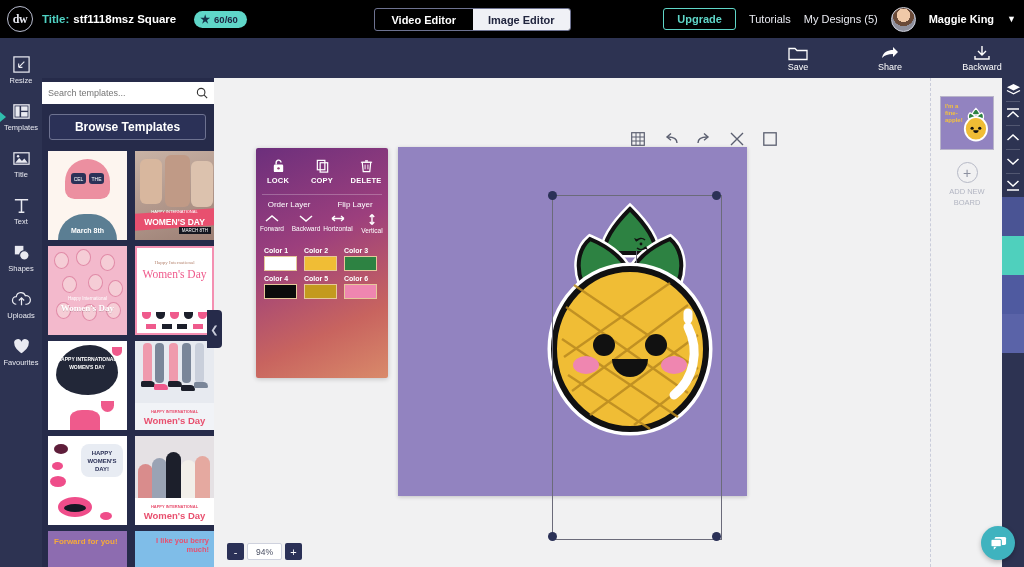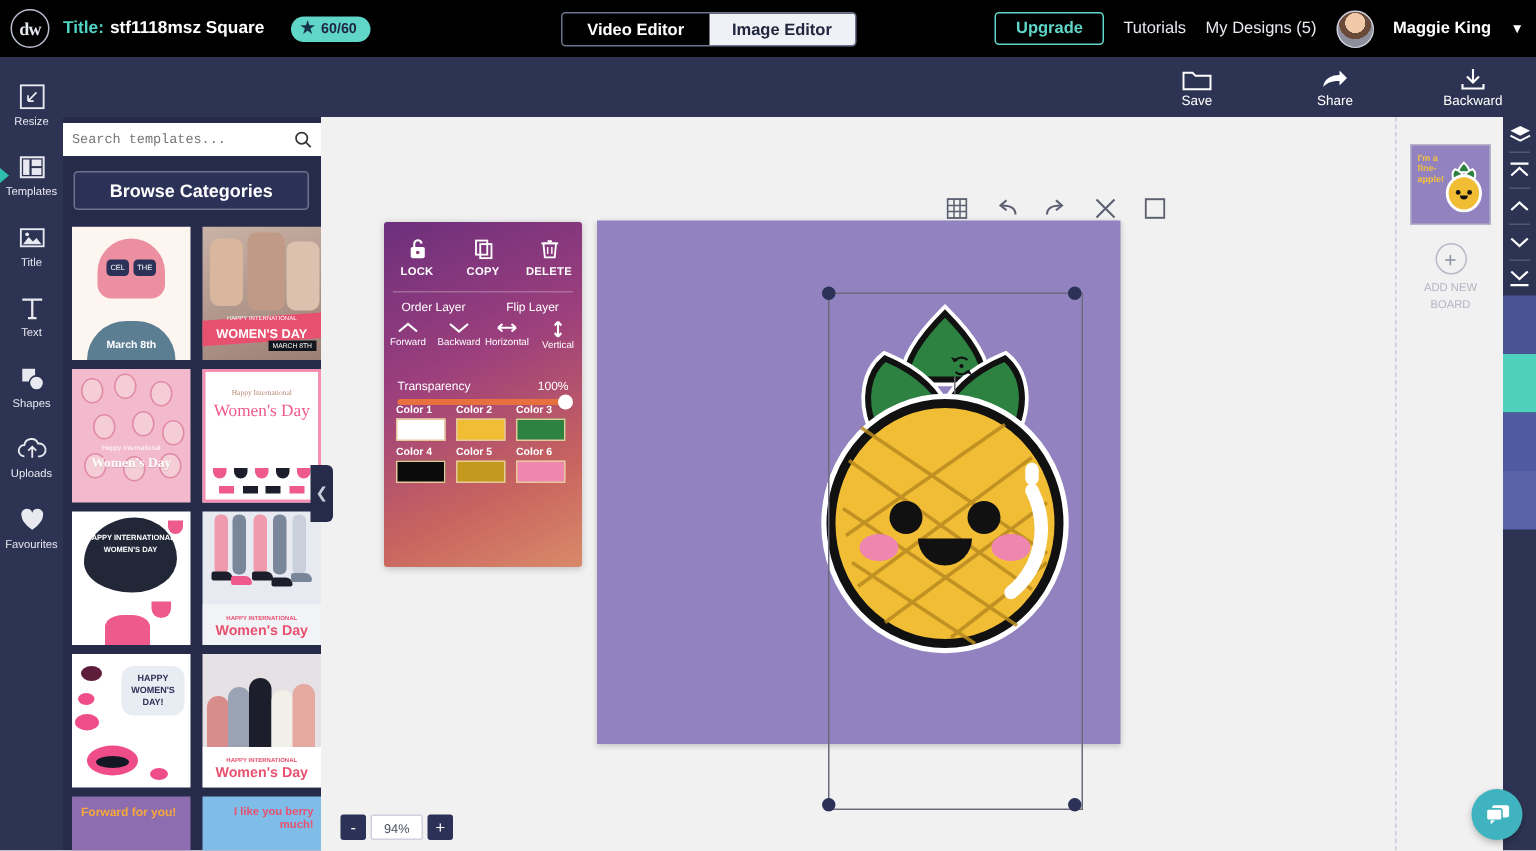--- a/index.html
+++ b/index.html
@@ -87,21 +87,21 @@
   .panel {
     position: absolute; left: 42px; top: 78px; width: 172px; height: 489px;
     background: #262b4a;
   }
   .search-box {
     position: absolute; left: 0; top: 4px; width: 172px; height: 22px;
     background: #fff; display: flex; align-items: center; padding: 0 6px;
   }
   .search-box input {
     flex: 1; border: none; outline: none; font-size: 9px; color: #333;
-    font-family: Liberation Mono, monospace;
+    font-family: Liberation Sans, sans-serif;
   }
   .browse-btn {
     position: absolute; left: 7px; top: 36px; width: 157px; height: 26px;
     background: #2b3157; border: 1px solid #6d7290; border-radius: 3px;
     color: #fff; font-size: 12px; font-weight: bold; cursor: pointer;
     display: flex; align-items: center; justify-content: center;
     font-family: "Liberation Sans", sans-serif;
   }
   .thumbs {
     position: absolute; left: 6px; top: 73px; width: 166px; height: 416px;
@@ -387,21 +387,21 @@
   </div>
 
   <div class="panel">
     <div class="search-box">
       <input placeholder="Search templates..." style="">
       <svg width="12" height="12" viewBox="0 0 14 14">
         <circle cx="6" cy="6" r="4.4" fill="none" stroke="#333" stroke-width="1.3"></circle>
         <path d="M9.3 9.3L13 13" stroke="#333" stroke-width="1.3"></path>
       </svg>
     </div>
-    <button class="browse-btn">Browse Categories</button>
+    <button class="browse-btn">Browse Templates</button>
 
     <div class="thumbs">
 
       <div class="thumb tA">
         <div class="hair"></div>
         <div class="glass" style="left:23px">CEL</div>
         <div class="glass" style="left:41px">THE</div>
         <div class="body"></div>
         <div class="cap">March 8th</div>
       </div>
@@ -660,29 +660,20 @@
             <div class="pitem">
               <svg width="12" height="13" viewBox="0 0 12 13">
                 <path d="M6 1.5v10M6 1.5l-2.2 2.5M6 1.5l2.2 2.5M6 11.5l-2.2-2.5M6 11.5l2.2-2.5" fill="none" stroke="#fff" stroke-width="1.4"></path>
               </svg>
               <span class="lbl">Vertical</span>
             </div>
           </div>
         </div>
       </div>
 
-      <div class="transp">
-        <div class="transp-head">
-          <span>Transparency</span>
-          <span>100%</span>
-        </div>
-        <div class="slider">
-          <div class="knob"></div>
-        </div>
-      </div>
 
       <div class="swatches">
         <div class="sw">
           <div class="cl">Color 1</div>
           <div class="box" style="background:#ffffff"></div>
         </div>
         <div class="sw">
           <div class="cl">Color 2</div>
           <div class="box" style="background:#f0bd35"></div>
         </div>

